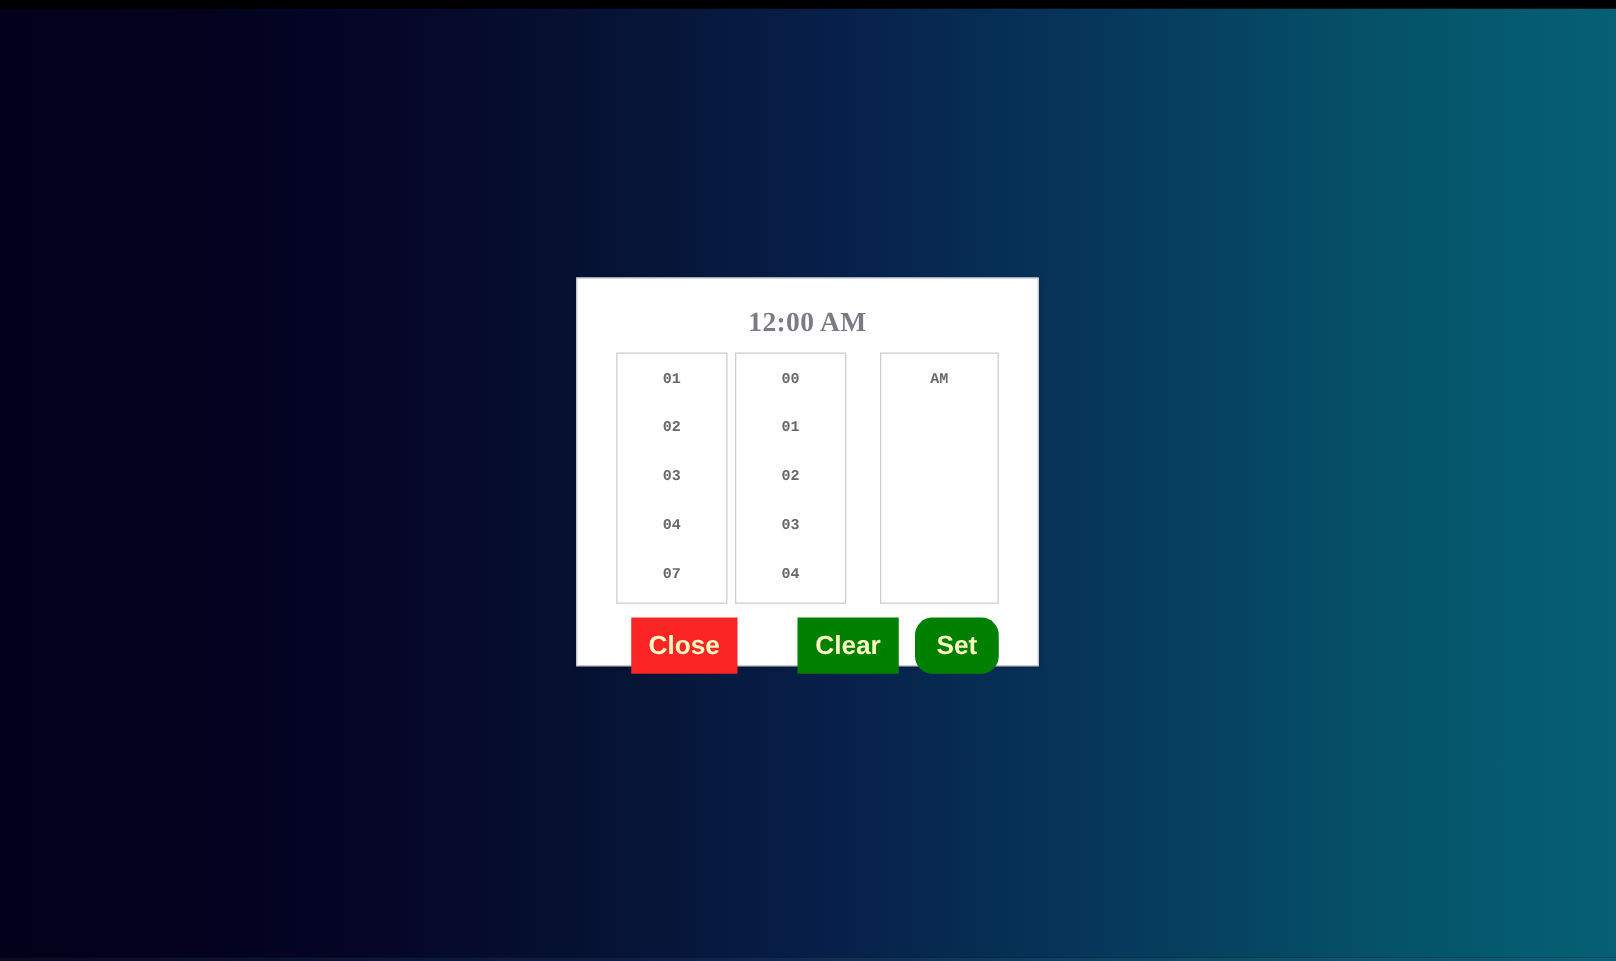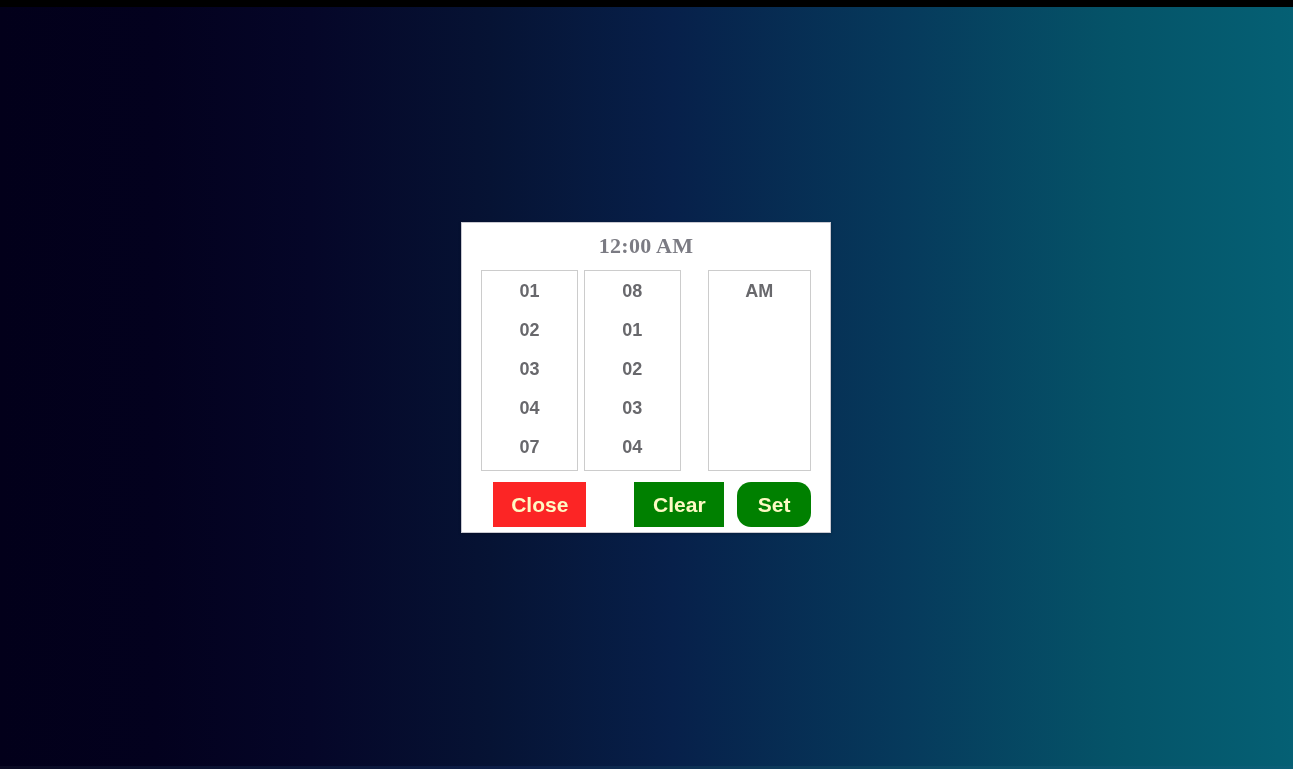--- a/index.html
+++ b/index.html
@@ -60,21 +60,21 @@
   
   #timepicker {
     position: absolute;
     left: 461px;
     top: 222px;
     width: 370px;
     height: 311px;
     background: #ffffff;
     border: 1px solid #c9c9d1;
     box-shadow: 0 1px 3px rgba(0,0,0,0.22);
-    padding: 0;
+    padding: 12px;
   }
 
   .tp-title {
     text-align: center;
     font-family: "Liberation Serif", serif;
     font-weight: bold;
     font-size: 22px;
     color: #7b7b83;
     line-height: 1;
     padding-top: 12px;
@@ -98,23 +98,23 @@
     position: relative;
   }
   .tp-col.hours   { width: 103px; }
   .tp-col.minutes { width: 103px; }
   .tp-col.meridiem{ width: 110px; margin-left: 21px; }
 
   .tp-item {
     height: 39px;
     line-height: 39px;
     text-align: center;
-    font-family: Liberation Sans, sans-serif;
+    font-family: Liberation Mono, monospace;
     font-weight: bold;
-    font-size: 18px;
+    font-size: 12px;
     color: #68686c;
     cursor: pointer;
     user-select: none;
   }
   .tp-col.hours   .tp-item { padding-top: 2px; height: 39px; line-height: 37px; }
   .tp-col.minutes .tp-item { padding-top: 2px; height: 39px; line-height: 37px; }
   .tp-col.meridiem .tp-item { padding-top: 2px; height: 39px; line-height: 37px; }
 
   
   .tp-buttons {
@@ -174,21 +174,21 @@
 
       <div class="tp-col hours">
         <div class="tp-item">01</div>
         <div class="tp-item">02</div>
         <div class="tp-item">03</div>
         <div class="tp-item">04</div>
         <div class="tp-item">07</div>
       </div>
 
       <div class="tp-col minutes">
-        <div class="tp-item">08</div>
+        <div class="tp-item">00</div>
         <div class="tp-item">01</div>
         <div class="tp-item">02</div>
         <div class="tp-item">03</div>
         <div class="tp-item">04</div>
       </div>
 
       <div class="tp-col meridiem">
         <div class="tp-item">AM</div>
       </div>
 

